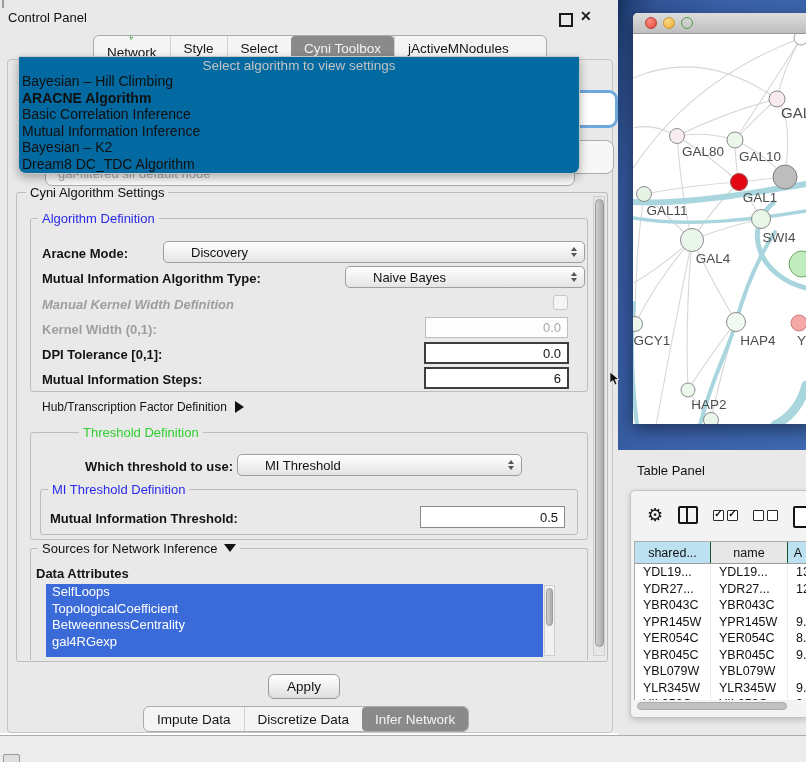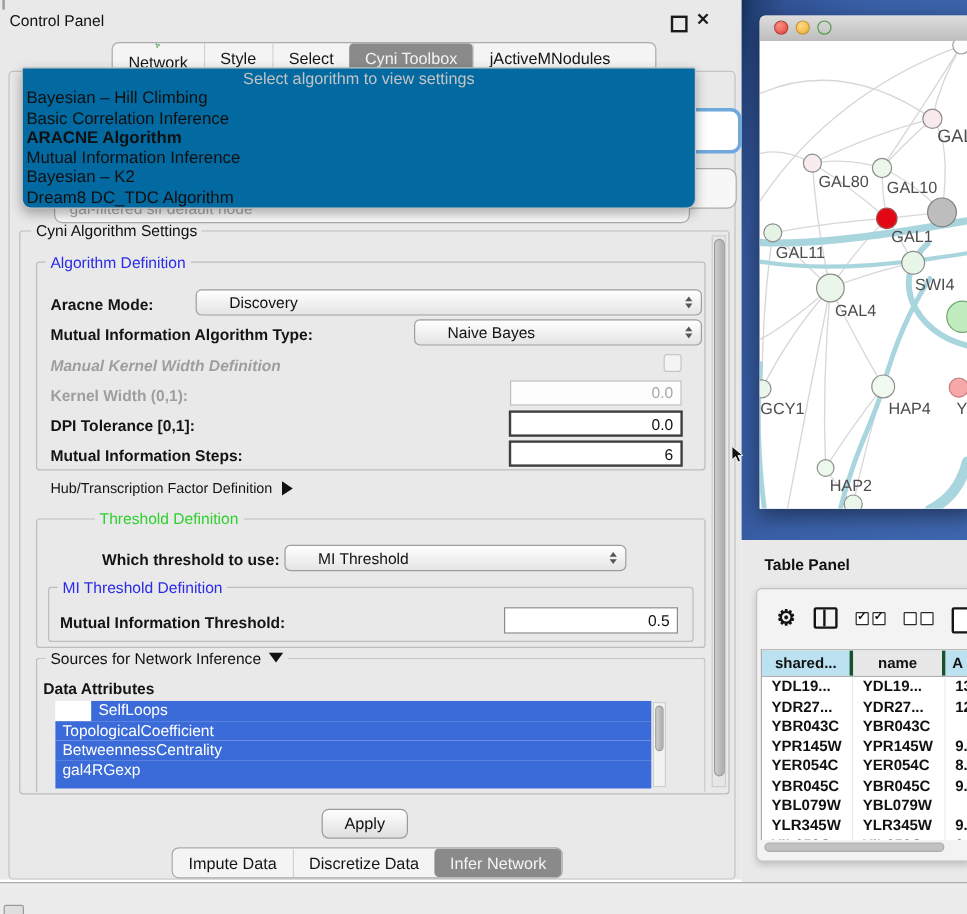--- a/index.html
+++ b/index.html
@@ -58,35 +58,35 @@
   .cursor{position:absolute;left:610px;top:372px;z-index:60;}
   
   .desk{position:absolute;left:618px;top:0;width:188px;height:450px;
         background:linear-gradient(100deg,#16305C 0%,#24437A 5%,#325497 14%,#3A61A9 40%,#3F68B0 100%);}
   .netwin{position:absolute;left:633px;top:13px;width:180px;height:411px;background:#FFF;border-radius:5px 0 0 0;
           box-shadow:0 6px 18px rgba(0,0,0,.45);overflow:hidden;}
   .net-titlebar{position:absolute;left:0;top:0;width:100%;height:20px;background:linear-gradient(#DDDDDD,#BFBFBF);border-bottom:1px solid #999;}
   .tl{position:absolute;top:4px;width:12px;height:12px;border-radius:50%;box-sizing:border-box;}
   .net-content{position:absolute;left:0;top:21px;width:180px;height:390px;background:#FFF;}
   
-  .tpanel{position:absolute;left:618px;top:450px;width:188px;height:285px;background:#E9E9E9;font-weight:bold;}
+  .tpanel{position:absolute;left:618px;top:450px;width:188px;height:285px;background:#E9E9E9;}
   .tpanel-title{position:absolute;left:19px;top:13px;font-size:13px;color:#111;}
   .twin{position:absolute;left:12px;top:40px;width:176px;height:226px;background:#F3F3F3;border:1px solid #C2C2C2;
         border-radius:5px 0 0 5px;box-shadow:0 2px 6px rgba(0,0,0,.18);overflow:hidden;}
   .ttools{position:absolute;left:0;top:0;width:100%;height:48px;display:flex;align-items:center;gap:15px;padding-left:16px;box-sizing:border-box;}
   .gear{font-size:18px;color:#141414;line-height:1;}
   .cols-icon{width:16px;height:14px;border:2px solid #141414;border-radius:2px;position:relative;}
   .cols-icon:before{content:"";position:absolute;left:6px;top:0;width:2px;height:14px;background:#141414;}
   .pair{display:flex;gap:3px;}
   .cb{width:9px;height:9px;border:1.5px solid #2A2A2A;border-radius:1px;position:relative;background:#FFF;}
   .cb.checked:before{content:"✓";position:absolute;left:0;top:-3px;font-size:10px;font-weight:bold;color:#111;}
   .doc-icon{position:absolute;right:-6px;top:15px;width:16px;height:18px;border:2px solid #141414;border-radius:2px;background:#FFF;}
   .tgrid{position:absolute;left:3px;top:50px;width:173px;height:158px;background:#FFF;border:1px solid #ADADAD;border-bottom:none;overflow:hidden;}
   .thead{display:flex;height:21px;border-bottom:1px solid #9C9C9C;}
-  .th{font-size:12.5px;color:#111;display:flex;align-items:center;justify-content:center;border-right:3px solid #14532d;box-sizing:border-box;overflow:hidden;white-space:nowrap;}
+  .th{font-size:12.5px;color:#111;display:flex;align-items:center;justify-content:center;border-right:1px solid #14532d;box-sizing:border-box;overflow:hidden;white-space:nowrap;}
   .trow{display:flex;height:16.5px;}
   .td{font-size:12.5px;color:#111;display:flex;align-items:center;padding-left:8px;box-sizing:border-box;overflow:hidden;white-space:nowrap;border-right:1px solid #EDEDED;}
   .hscroll{position:absolute;left:6px;top:211px;width:166px;height:9px;}
   .hthumb{position:absolute;left:0;top:0;width:150px;height:8px;border-radius:4px;background:#C2C2C2;border:1px solid #ABABAB;box-sizing:border-box;}
   
   .bstrip{position:absolute;left:0;top:735px;width:806px;height:27px;background:#ECECEC;border-top:1px solid #ABABAB;}
   .bsq{position:absolute;left:3px;top:754px;width:15px;height:12px;border:1px solid #9A9A9A;background:#DFDFDF;border-radius:2px;z-index:5;}
 </style>
 </head>
 <body>
@@ -127,22 +127,22 @@
     <div class="outer-panel"></div>
 
     <div class="bg-combo-blue"></div>
     <div class="bg-combo-low"></div>
     <div class="bg-combo">gal-filtered sif default node</div>
 
     <div class="popup">
       <div class="popup-hint">Select algorithm to view settings</div>
       <div id="popup-items">
           <div class="popup-item">Bayesian – Hill Climbing</div>
+          <div class="popup-item bold">ARACNE Algorithm</div>
           <div class="popup-item">Basic Correlation Inference</div>
-          <div class="popup-item bold">ARACNE Algorithm</div>
           <div class="popup-item">Mutual Information Inference</div>
           <div class="popup-item">Bayesian – K2</div>
           <div class="popup-item">Dream8 DC_TDC Algorithm</div>
         </div>
     </div>
 
     <div class="gbox" style="left:16px;top:192px;width:590px;height:468px;"></div>
     <div class="gtitle" style="left:26px;top:185px;color:#111;">Cyni Algorithm Settings</div>
 
     <div class="vscroll" style="left:593px;top:196px;width:12px;height:460px;">
@@ -203,21 +203,21 @@
 
     <div class="lbl" style="left:50px;top:511px;">Mutual Information Threshold:</div>
     <div class="field mid" style="left:420px;top:506px;width:145px;height:22px;">0.5</div>
 
     <div class="gbox" style="left:30px;top:548px;width:556px;height:111px;border-bottom:none;border-bottom-left-radius:0;border-bottom-right-radius:0;"></div>
     <div class="gtitle" style="left:38px;top:541px;color:#111;">
       <span>Sources for Network Inference</span><span class="collapse-tri"></span>
     </div>
     <div class="lbl" style="left:36px;top:566px;">Data Attributes</div>
     <div class="attr-list" id="attr-list">
-        <div class="attr-item" style="background: rgb(58, 107, 216); margin-left: 30px;">SelfLoops</div>
+        <div class="attr-item" style="background: rgb(58, 107, 216);">SelfLoops</div>
         <div class="attr-item" style="background: rgb(58, 107, 216);">TopologicalCoefficient</div>
         <div class="attr-item" style="background: rgb(58, 107, 216);">BetweennessCentrality</div>
         <div class="attr-item" style="background: rgb(58, 107, 216);">gal4RGexp</div>
         <div class="attr-sliver" style="background: rgb(58, 107, 216);"></div>
       </div>
     <div class="vscroll" style="left:544px;top:585px;width:11px;height:71px;background:#F2F2F2;">
       <div class="vthumb" style="left:1px;top:2px;width:7px;height:38px;"></div>
     </div>
 
     <div class="apply-btn">Apply</div>

